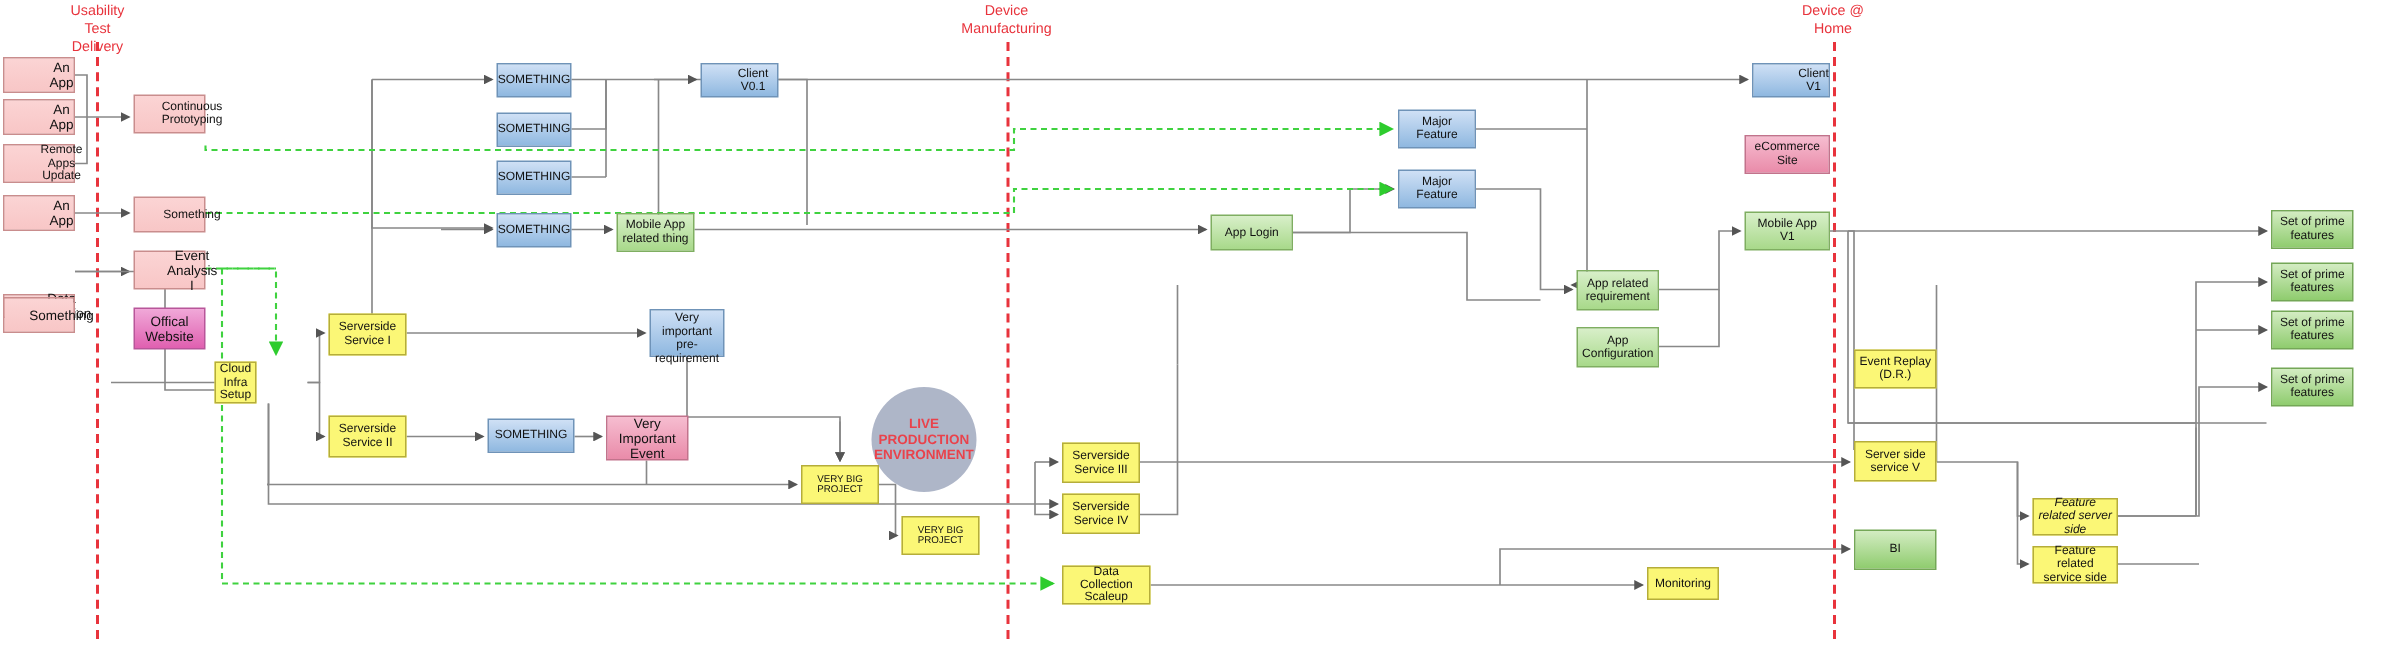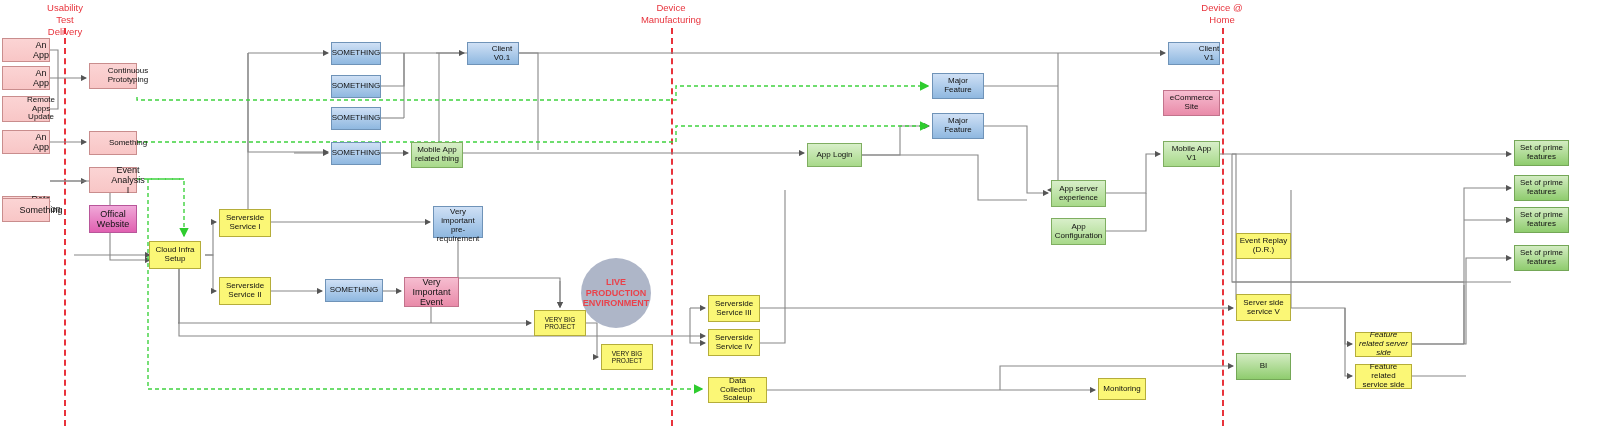--- a/index.html
+++ b/index.html
@@ -182,21 +182,21 @@
     </div>
     <div class="node pink " style="left: 89px; top: 131px; width: 48px; height: 24px;">
       <span>Something</span>
     </div>
     <div class="node pink mid" style="left: 89px; top: 167px; width: 48px; height: 26px;">
       <span>Event Analysis I</span>
     </div>
     <div class="node magenta mid" style="left: 89px; top: 205px; width: 48px; height: 28px;">
       <span>Offical Website</span>
     </div>
-    <div class="node yellow " style="left: 149px; top: 241px; width: 52px; height: 28px;">
+    <div class="node yellow " style="left: 143px; top: 241px; width: 28px; height: 28px;">
       <span>Cloud Infra Setup</span>
     </div>
     <div class="node yellow " style="left: 219px; top: 209px; width: 52px; height: 28px;">
       <span>Serverside Service I</span>
     </div>
     <div class="node yellow " style="left: 219px; top: 277px; width: 52px; height: 28px;">
       <span>Serverside Service II</span>
     </div>
     <div class="node blue " style="left: 331px; top: 42px; width: 50px; height: 23px;">
       <span>SOMETHING</span>
@@ -243,21 +243,21 @@
     <div class="node greenl " style="left: 807px; top: 143px; width: 55px; height: 24px;">
       <span>App Login</span>
     </div>
     <div class="node blue " style="left: 932px; top: 73px; width: 52px; height: 26px;">
       <span>Major Feature</span>
     </div>
     <div class="node blue " style="left: 932px; top: 113px; width: 52px; height: 26px;">
       <span>Major Feature</span>
     </div>
     <div class="node greenl " style="left: 1051px; top: 180px; width: 55px; height: 27px;">
-      <span>App server experience</span>
+      <span>App related requirement</span>
     </div>
     <div class="node greenl " style="left: 1051px; top: 218px; width: 55px; height: 27px;">
       <span>App Configuration</span>
     </div>
     <div class="node yellow " style="left: 1098px; top: 378px; width: 48px; height: 22px;">
       <span>Monitoring</span>
     </div>
     <div class="node blue " style="left: 1168px; top: 42px; width: 52px; height: 23px; padding-left: 32px;">
       <span>Client V1</span>
     </div>

